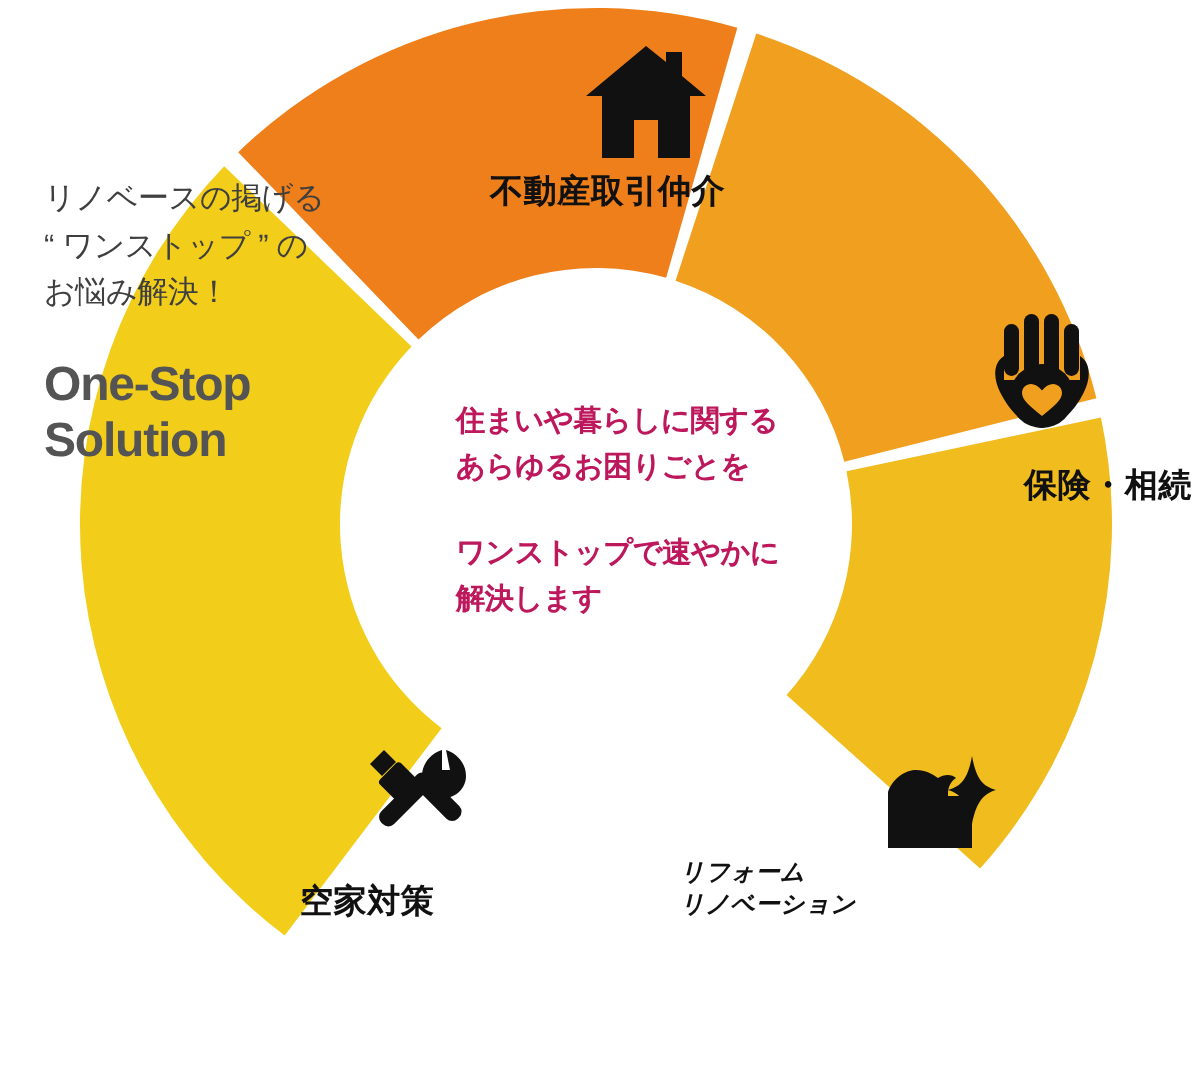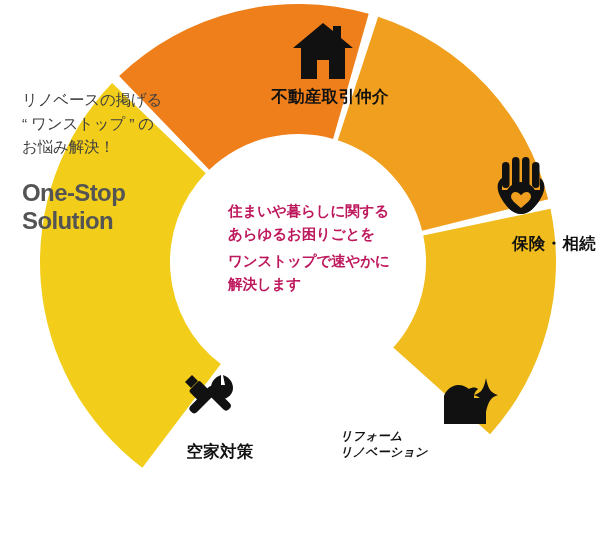--- a/index.html
+++ b/index.html
@@ -65,31 +65,30 @@
     color: #be185d;
   }
   .center-para {
     font-size: 14.6px;
     font-weight: bold;
     line-height: 1.58;
     letter-spacing: -0.2px;
     white-space: pre-line;
   }
   .center-para.second {
-    margin-top: 4px;
+    margin-top: 20px;
   }
 
   
   .seg-label {
     position: absolute;
     font-weight: bold;
     color: #111111;
     line-height: 1.34;
     white-space: pre-line;
-    text-align: center;
   }
   .seg-label.realestate {
     left: 245px;
     top: 85px;
     width: 170px;
     font-size: 16.5px;
     letter-spacing: 0.3px;
   }
   .seg-label.insurance {
     left: 466px;

